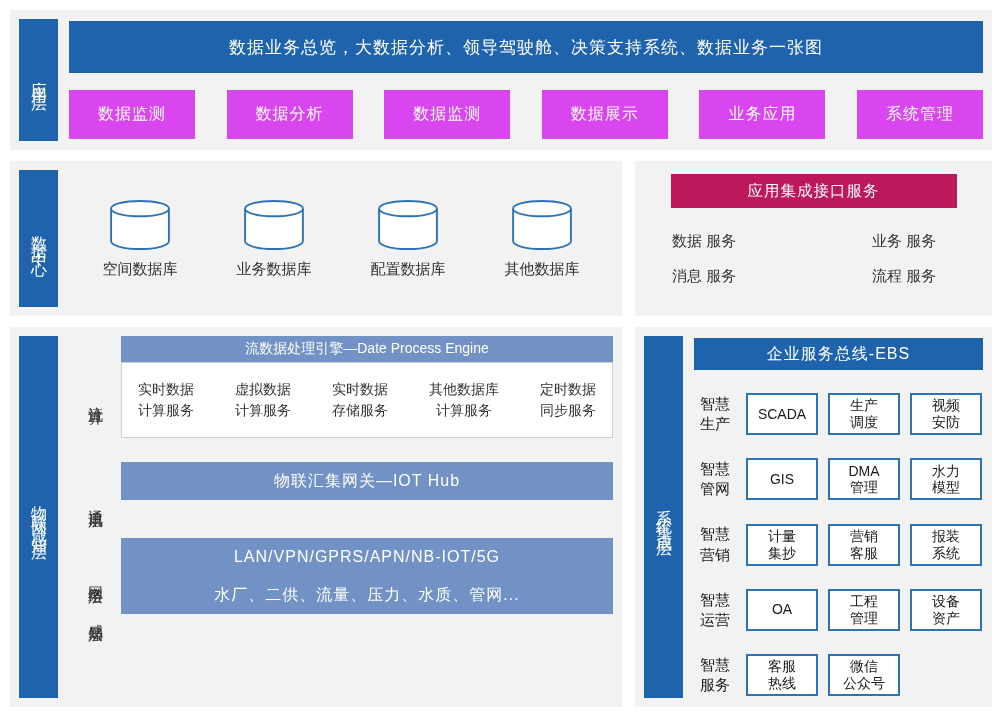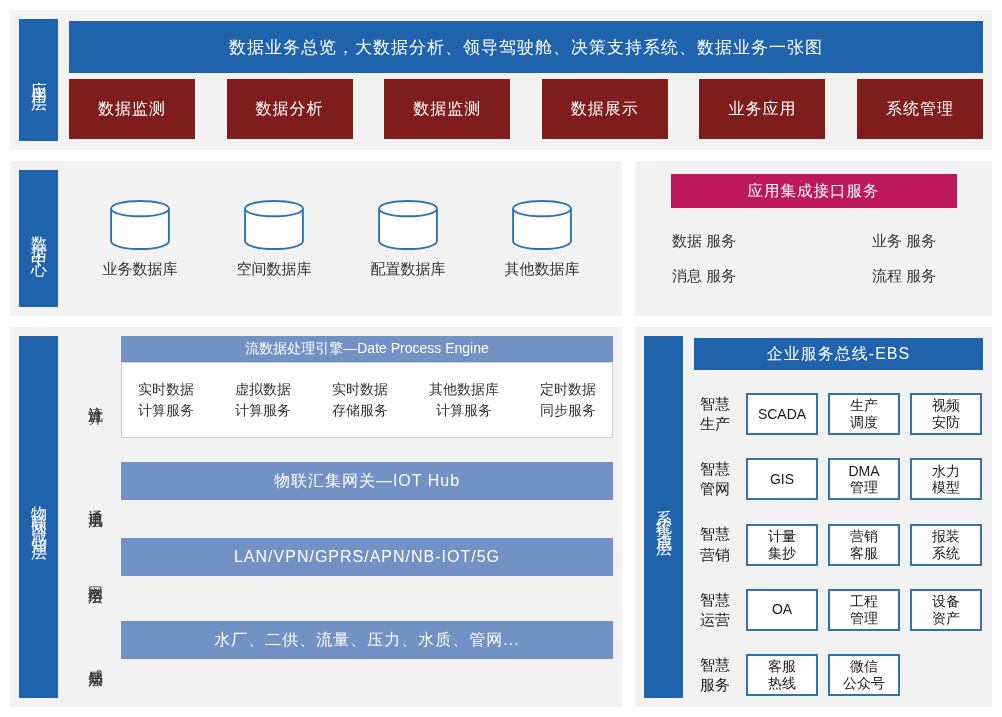--- a/index.html
+++ b/index.html
@@ -12,21 +12,21 @@
     writing-mode:vertical-lr; text-orientation:upright;
     font-size:16px; letter-spacing:8px;
   }
   .pre { white-space:pre-line; }
 
   
   .panel-top { height:140px; }
   .app-content { flex:1; display:flex; flex-direction:column; justify-content:space-between; padding:2px 0; }
   .banner { height:52px; background:#2063ad; color:#fff; display:flex; align-items:center; justify-content:center; font-size:17px; letter-spacing:1px; }
   .btn-row { display:flex; justify-content:space-between; }
-  .app-btn { width:126px; height:60px; background:#7f1d1d; color:#fff; display:flex; align-items:center; justify-content:center; font-size:16px; letter-spacing:1px; cursor:pointer; }
+  .app-btn { width:126px; height:49px; background:#d946ef; color:#fff; display:flex; align-items:center; justify-content:center; font-size:16px; letter-spacing:1px; cursor:pointer; }
 
   
   .row-mid { height:155px; display:flex; gap:13px; }
   .panel-dc { flex:0 0 612px; }
   .dc-content { flex:1; display:flex; align-items:center; justify-content:space-around; padding:0 4px; }
   .db-item { display:flex; flex-direction:column; align-items:center; gap:9px; }
   .db-label { font-size:15px; color:#333; }
 
   .panel-svc { flex:1; }
   .svc-content { flex:1; display:flex; flex-direction:column; padding:4px 0 2px 0; }
@@ -35,21 +35,21 @@
   .svc-item { font-size:15px; color:#333; }
 
   
   .row-bottom { flex:1; display:flex; gap:13px; }
   .panel-iot { flex:0 0 612px; }
   .iot-grid { flex:1; display:flex; }
   .iot-labels { flex:0 0 52px; display:flex; flex-direction:column; }
   .lab-cell { display:flex; align-items:center; justify-content:center; }
   .sub-label { writing-mode:vertical-lr; text-orientation:upright; font-size:15px; color:#333; letter-spacing:2px; }
   .h122 { height:122px; } .h38 { height:38px; }
-  .mt24 { margin-top:24px; } .mt38 { margin-top:38px; } .mt45 { margin-top:45px; }
+  .mt24 { margin-top:24px; } .mt38 { margin-top:38px; } .mt45 { }
   .iot-main { flex:1; display:flex; flex-direction:column; }
   .engine-header { height:26px; background:#7291c5; color:#fff; display:flex; align-items:center; justify-content:center; font-size:14px; }
   .services-box { height:76px; background:#fff; border:1px solid #cfcfcf; display:flex; align-items:center; justify-content:space-between; padding:0 16px; }
   .service-item { text-align:center; font-size:14px; color:#333; line-height:1.5; }
   .blue-bar { height:38px; background:#7291c5; color:#fff; display:flex; align-items:center; justify-content:center; font-size:16px; letter-spacing:1px; }
 
   .panel-ebs { flex:1; }
   .ebs-content { flex:1; display:flex; flex-direction:column; justify-content:space-between; padding:2px 0; }
   .ebs-header { height:32px; background:#2063ad; color:#fff; display:flex; align-items:center; justify-content:center; font-size:16px; letter-spacing:1px; }
   .ebs-row { display:flex; align-items:center; }
@@ -79,28 +79,28 @@
   <div class="row-mid">
 
     <div class="panel panel-dc">
       <div class="vtab">数据中心</div>
       <div class="dc-content">
         <div class="db-item">
           <svg width="62" height="52" viewBox="0 0 64 54">
             <path d="M2 10 v34 a30 8 0 0 0 60 0 v-34" fill="#fff" stroke="#2e74b5" stroke-width="2"></path>
             <ellipse cx="32" cy="10" rx="30" ry="8" fill="#fff" stroke="#2e74b5" stroke-width="2"></ellipse>
           </svg>
+          <div class="db-label">空间数据库</div>
+        </div>
+        <div class="db-item">
+          <svg width="62" height="52" viewBox="0 0 64 54">
+            <path d="M2 10 v34 a30 8 0 0 0 60 0 v-34" fill="#fff" stroke="#2e74b5" stroke-width="2"></path>
+            <ellipse cx="32" cy="10" rx="30" ry="8" fill="#fff" stroke="#2e74b5" stroke-width="2"></ellipse>
+          </svg>
           <div class="db-label">业务数据库</div>
-        </div>
-        <div class="db-item">
-          <svg width="62" height="52" viewBox="0 0 64 54">
-            <path d="M2 10 v34 a30 8 0 0 0 60 0 v-34" fill="#fff" stroke="#2e74b5" stroke-width="2"></path>
-            <ellipse cx="32" cy="10" rx="30" ry="8" fill="#fff" stroke="#2e74b5" stroke-width="2"></ellipse>
-          </svg>
-          <div class="db-label">空间数据库</div>
         </div>
         <div class="db-item">
           <svg width="62" height="52" viewBox="0 0 64 54">
             <path d="M2 10 v34 a30 8 0 0 0 60 0 v-34" fill="#fff" stroke="#2e74b5" stroke-width="2"></path>
             <ellipse cx="32" cy="10" rx="30" ry="8" fill="#fff" stroke="#2e74b5" stroke-width="2"></ellipse>
           </svg>
           <div class="db-label">配置数据库</div>
         </div>
         <div class="db-item">
           <svg width="62" height="52" viewBox="0 0 64 54">

